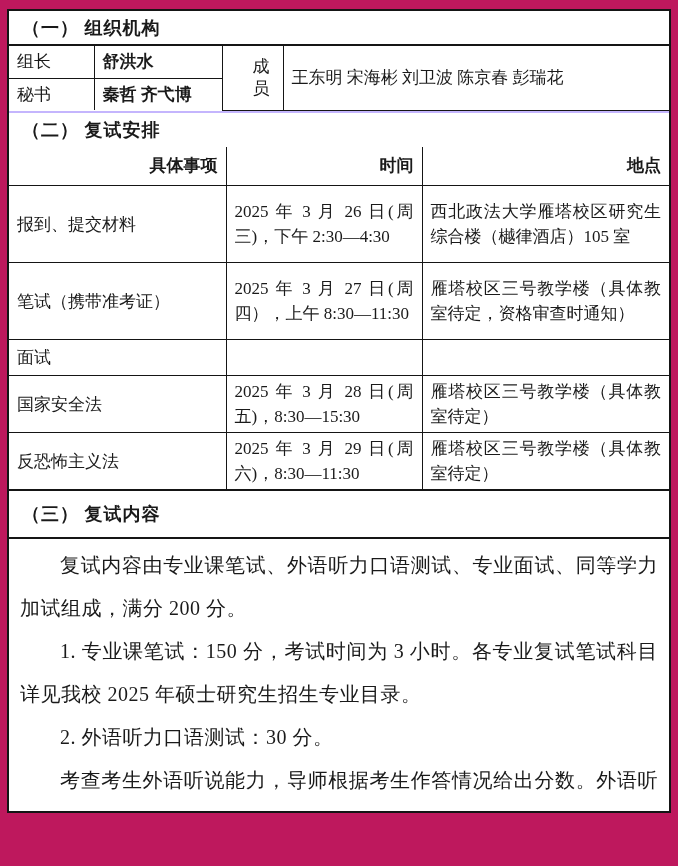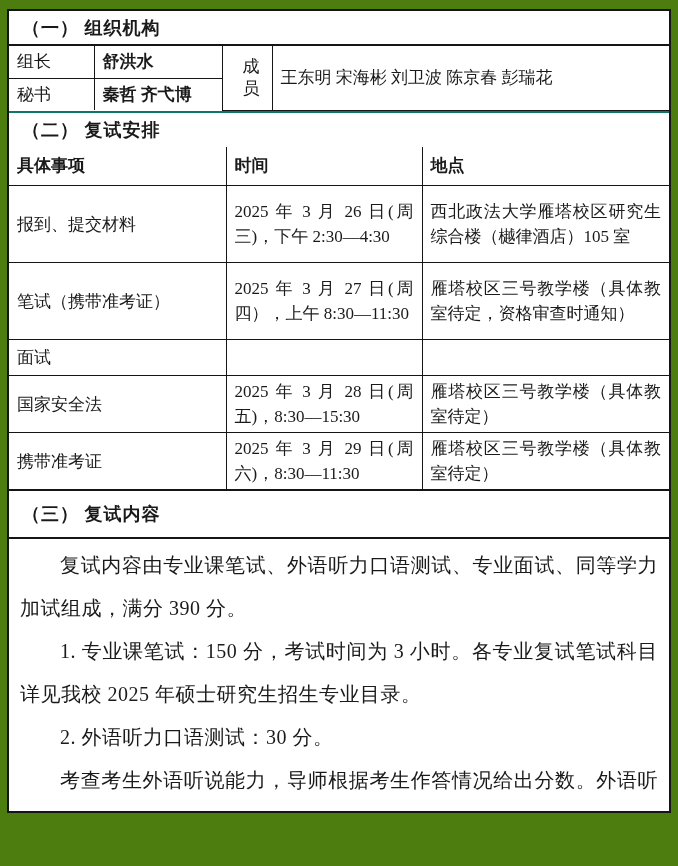--- a/index.html
+++ b/index.html
@@ -5,41 +5,41 @@
   * { box-sizing: border-box; margin: 0; padding: 0; }
   html, body {
     background: #ffffff;
     font-family: "Liberation Serif", "DejaVu Serif", serif;
     color: #1a1a1a;
   }
   .canvas {
     position: relative;
     width: 678px;
     height: 866px;
-    background: #4d7c0f;
+    background: #be185d;
     overflow: hidden;
   }
   .sheet {
     position: absolute;
     left: 7px;
     top: 9px;
     width: 664px;
     border: 2px solid #151515;
     background: #ffffff;
   }
   .sec-header {
     display: flex;
     align-items: center;
     padding-left: 13px;
     font-weight: bold;
     font-size: 18px;
     letter-spacing: 1px;
   }
   .sec-header.h1 { height: 35px; }
-  .sec-header.h2 { height: 36px; border-top: 2px solid #0f766e; }
+  .sec-header.h2 { height: 36px; border-top: 2px solid #c4b5fd; }
   .sec-header.h3 { height: 50px; border-top: 2px solid #151515; border-bottom: 2px solid #151515; }
   .sec-header.h1 { border-bottom: 2px solid #151515; }
   table {
     width: 100%;
     border-collapse: collapse;
     table-layout: fixed;
   }
   td, th {
     border: 1.5px solid #151515;
     font-size: 17px;
@@ -53,31 +53,31 @@
   table tr:first-child td, table tr:first-child th { border-top: none; }
   table tr:last-child td { border-bottom: none; }
 
   
   .org-table .c1 { width: 85px; }
   .org-table .c2 { width: 128px; font-weight: bold; }
   .org-table .c3 { width: 50px; }
   .org-table td { height: 32px; }
   .org-table .members-label {
     text-align: left;
-    padding: 0 20px;
+    padding: 0 30px;
     word-break: break-all;
     line-height: 22px;
   }
 
   
   .sched-table .c1 { width: 217px; }
   .sched-table .c2 { width: 196px; }
   .sched-table th {
     font-weight: bold;
-    text-align: left;
+    text-align: right;
     height: 39px;
   }
   .sched-table td { line-height: 25px; }
   .sched-table .row-baodao td { height: 77px; }
   .sched-table .row-bishi td { height: 77px; }
   .sched-table .row-mianshi td { height: 36px; margin-left: 12px; }
   .sched-table .row-anquan td { height: 56px; }
   .sched-table .row-fankong td { height: 56px; }
   .sched-table .row-fazhi td { height: 44px; }
   .sched-table .t-cell, .sched-table .l-cell { text-align: justify; }
@@ -146,32 +146,32 @@
         <td class="c1">面试</td>
         <td class="c2 t-cell"></td>
         <td class="l-cell"></td>
       </tr>
       <tr class="row-anquan">
         <td class="c1">国家安全法</td>
         <td class="c2 t-cell">2025 年 3 月 28 日(周五)，8:30—15:30</td>
         <td class="l-cell">雁塔校区三号教学楼（具体教室待定）</td>
       </tr>
       <tr class="row-fankong">
-        <td class="c1">携带准考证</td>
+        <td class="c1">反恐怖主义法</td>
         <td class="c2 t-cell">2025 年 3 月 29 日(周六)，8:30—11:30</td>
         <td class="l-cell">雁塔校区三号教学楼（具体教室待定）</td>
       </tr>
     </tbody>
       </table>
 
     <div class="sec-header h3">
       <span>（三） 复试内容</span>
     </div>
 
     <div class="content">
-      <p>复试内容由专业课笔试、外语听力口语测试、专业面试、同等学力加试组成，满分 390 分。</p>
+      <p>复试内容由专业课笔试、外语听力口语测试、专业面试、同等学力加试组成，满分 200 分。</p>
       <p>1. 专业课笔试：150 分，考试时间为 3 小时。各专业复试笔试科目详见我校 2025 年硕士研究生招生专业目录。</p>
       <p>2. 外语听力口语测试：30 分。</p>
       <p>考查考生外语听说能力，导师根据考生作答情况给出分数。外语听力口语测试各专业可根据具体情况在专业面试阶段由具有一定</p>
     </div>
 
   </div>
 </div>
 
 </body></html>

